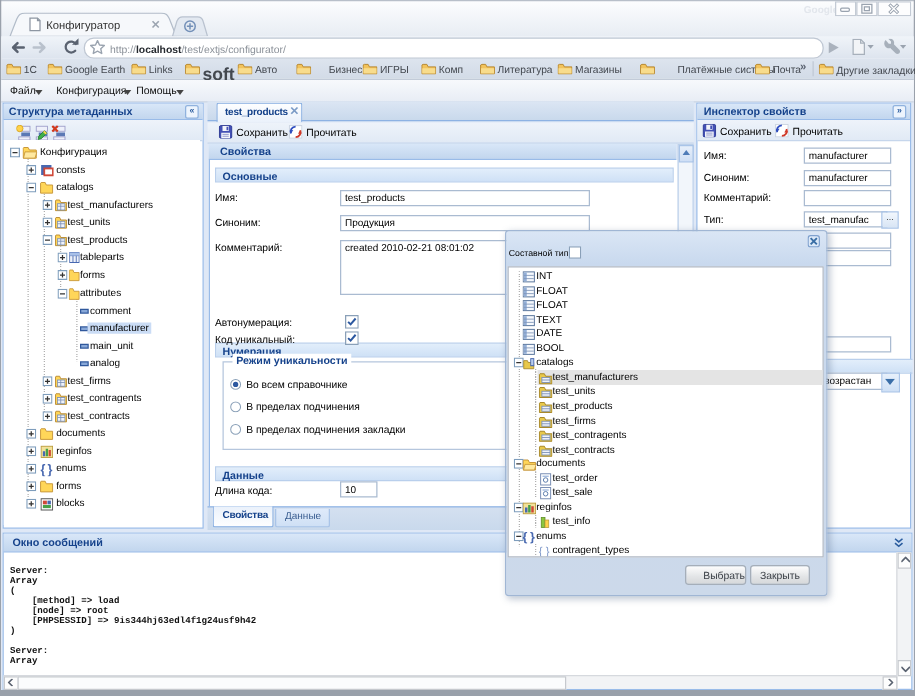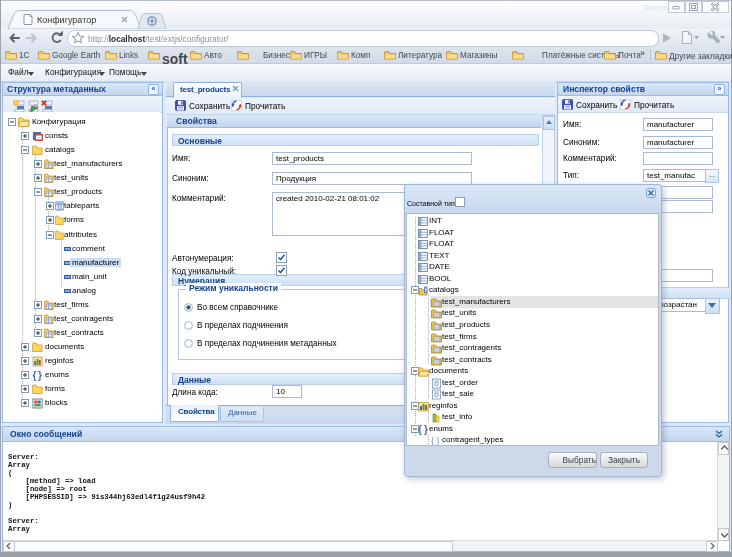--- a/index.html
+++ b/index.html
@@ -478,21 +478,21 @@
             <circle cx="5.5" cy="5.5" r="2.6" fill="#2c58a0"></circle>
           </svg>
           <div class="lbl" style="left:31px;top:222px;">Во всем справочнике</div>
           <svg class="abs" style="left:18px;top:240px" width="9" height="9" viewBox="0 0 11 11">
             <circle cx="5.5" cy="5.5" r="4.8" fill="#fff" stroke="#8aa0b8"></circle>
           </svg>
           <div class="lbl" style="left:31px;top:240px;">В пределах подчинения</div>
           <svg class="abs" style="left:18px;top:258px" width="9" height="9" viewBox="0 0 11 11">
             <circle cx="5.5" cy="5.5" r="4.8" fill="#fff" stroke="#8aa0b8"></circle>
           </svg>
-          <div class="lbl" style="left:31px;top:258px;">В пределах подчинения метаданных</div>
+          <div class="lbl" style="left:31px;top:258px;">В пределах подчинения закладки</div>
           <div class="bar" style="left:6px;top:292px;width:365px;height:10px;">
             <span>Данные</span>
           </div>
           <div class="lbl" style="left:6px;top:307px;">Длина кода:</div>
           <div class="field" style="left:106px;top:304px;width:22px;height:11px;">10</div>
         </div>
       </div>
 
   <div class="abs" style="left:0;top:324px;width:389px;height:18px;background:linear-gradient(#d4e0f0,#c9d9ec);border-top:1px solid #8db2e3;"></div>
   <div class="abs" style="left:4px;top:324px;width:47px;height:16px;background:linear-gradient(#eaf1fb,#fdfeff);border:1px solid #8db2e3;border-top:none;border-radius:0 0 2px 2px;">

